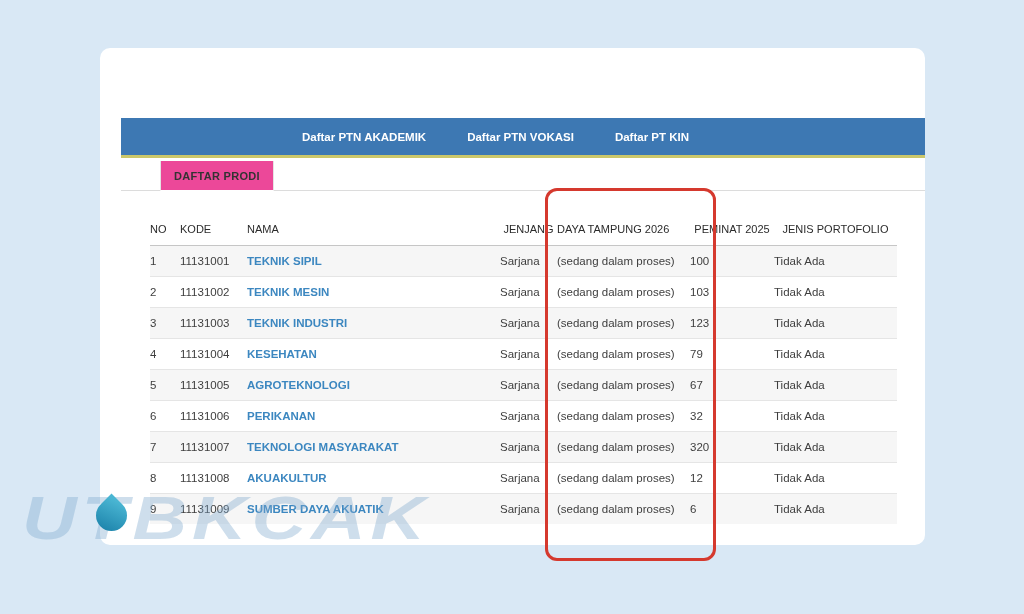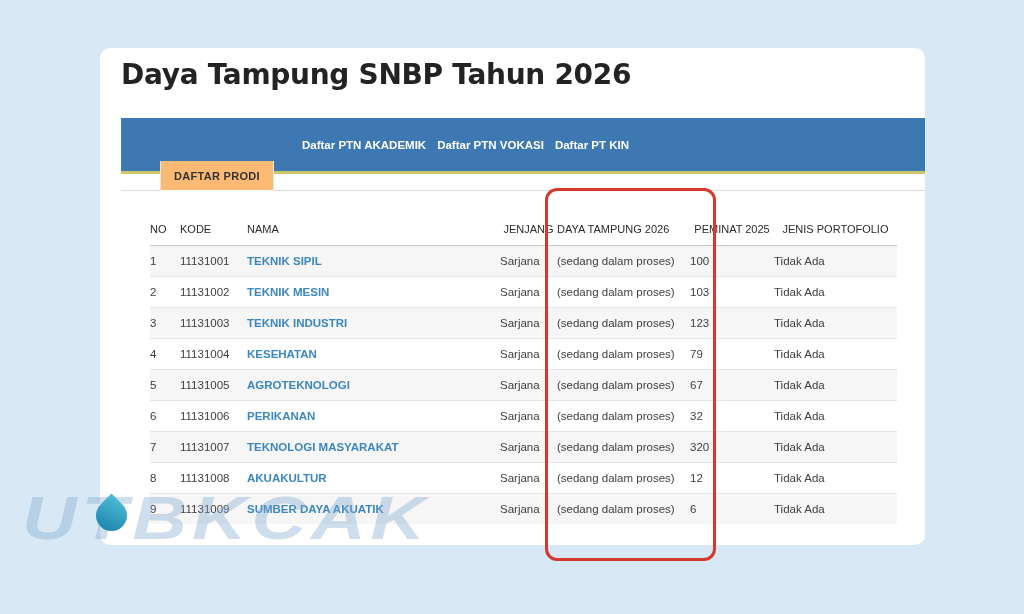--- a/index.html
+++ b/index.html
@@ -11,35 +11,35 @@
   .card{
     position:absolute;left:100px;top:48px;width:825px;height:497px;
     background:#ffffff;border-radius:10px;overflow:hidden;
   }
   .page-title{
     position:absolute;left:21px;top:10px;margin:0;
     font-family:"DejaVu Sans", sans-serif;
     font-size:28px;font-weight:700;color:#232323;letter-spacing:-0.3px;
   }
   .navbar{
-    position:absolute;left:21px;top:70px;right:0;height:56px;
+    position:absolute;left:21px;top:70px;right:0;height:40px;
     background:#3d78b3;border-bottom:3px solid #cbc76a;
-    display:flex;align-items:center;padding-left:181px;box-sizing:border-box;gap:11px;
+    display:flex;align-items:center;padding-left:181px;box-sizing:border-box;gap:41px;
   }
   .nav-item{
     color:#ffffff;font-size:11.5px;font-weight:700;text-decoration:none;
     white-space:nowrap;cursor:pointer;
   }
   .tabbar{
     position:absolute;left:21px;top:113px;right:0;height:29px;
     border-bottom:1px solid #dcdcdc;
   }
   .tab{
     position:absolute;left:39px;top:0;height:29px;width:112px;
-    background:#fdba74;border:1px solid #e4e4e4;border-top:none;border-bottom:1px solid #ffffff;
+    background:#ec4899;border:1px solid #e4e4e4;border-top:none;border-bottom:1px solid #ffffff;
     box-sizing:content-box;display:flex;align-items:center;justify-content:center;
     font-size:11px;font-weight:700;color:#333;letter-spacing:0.3px;cursor:pointer;
   }
   table.prodi{
     position:absolute;left:50px;top:164px;width:747px;
     border-collapse:collapse;table-layout:fixed;
     font-size:11.5px;color:#3e3e3e;
   }
   table.prodi th{
     height:33px;font-size:11px;font-weight:400;color:#2b2b2b;
@@ -71,21 +71,20 @@
     position:absolute;left:96px;top:500px;width:31px;height:31px;z-index:5;
     background:linear-gradient(160deg,#4ab6d3 10%,#1f86ad 90%);
     border-radius:0 50% 50% 50%;
     transform:rotate(45deg);pointer-events:none;
   }
 </style>
 </head>
 <body>
 
 <div class="card">
-  <h1 class="page-title">Daya Tampung SNBP Tahun 2026</h1>
 
   <div class="navbar">
     <a class="nav-item">Daftar PTN AKADEMIK</a>
     <a class="nav-item">Daftar PTN VOKASI</a>
     <a class="nav-item">Daftar PT KIN</a>
   </div>
 
   <div class="tabbar">
     <div class="tab">DAFTAR PRODI</div>
   </div>

